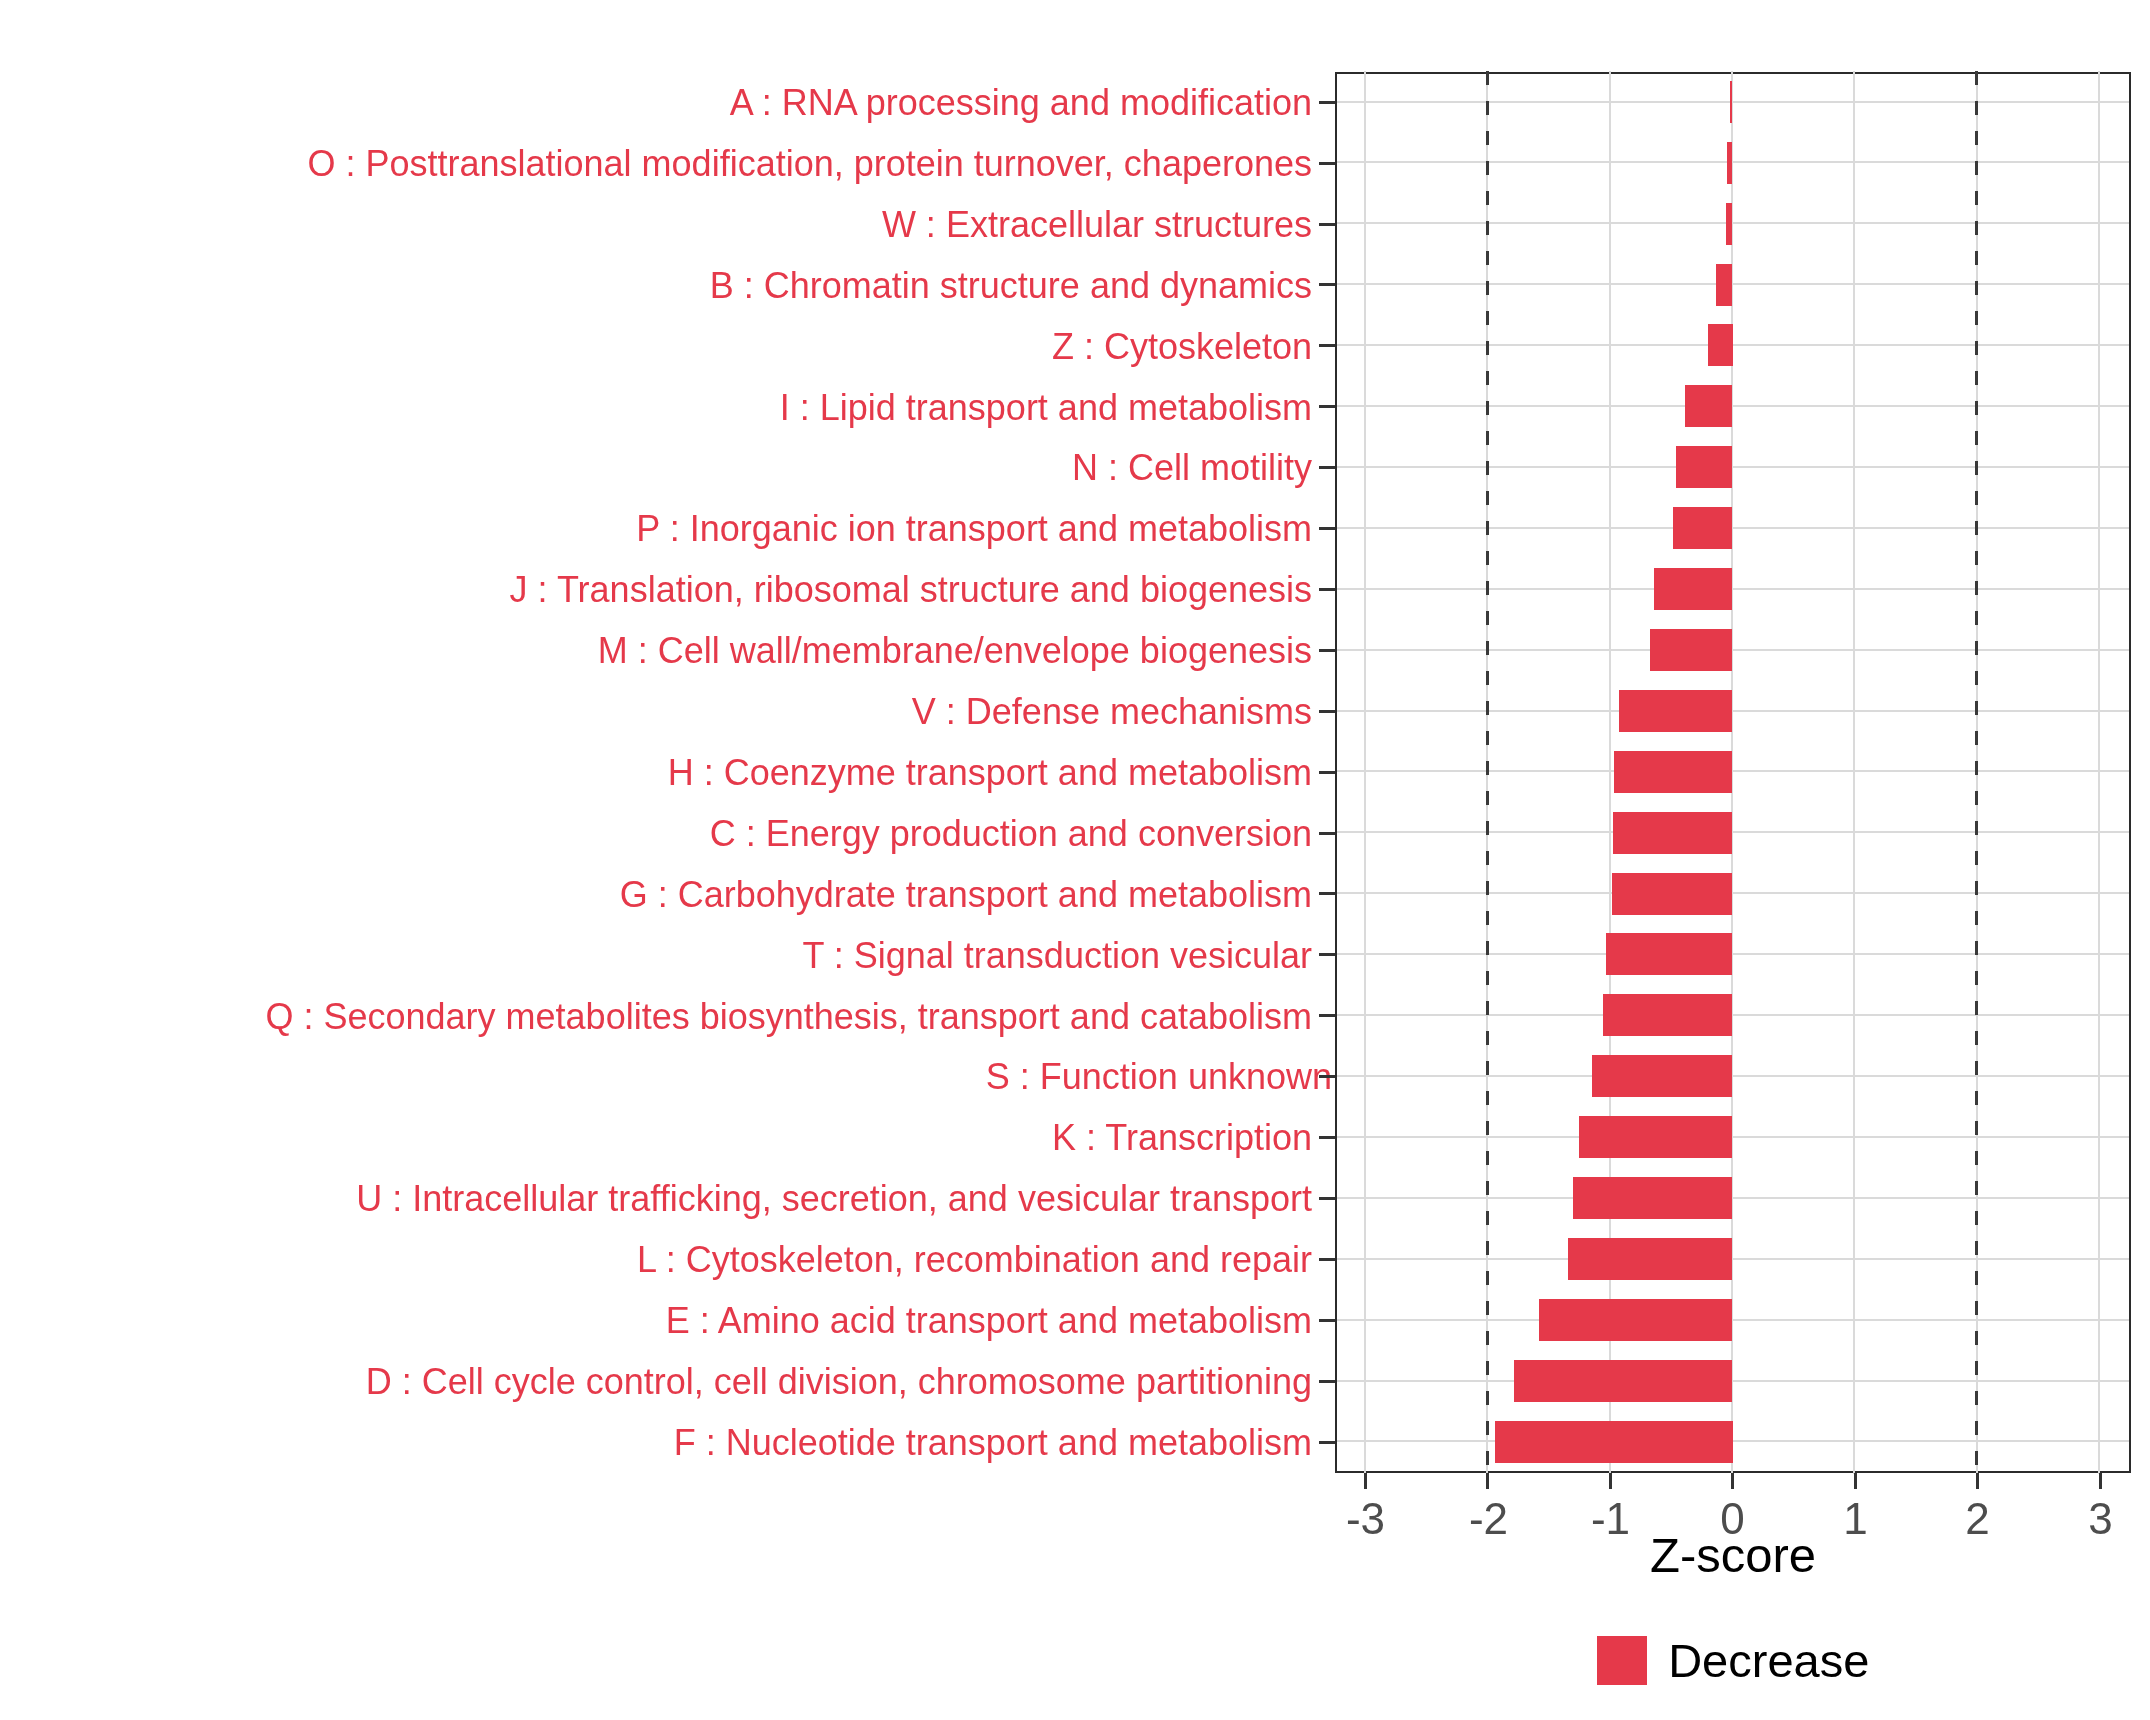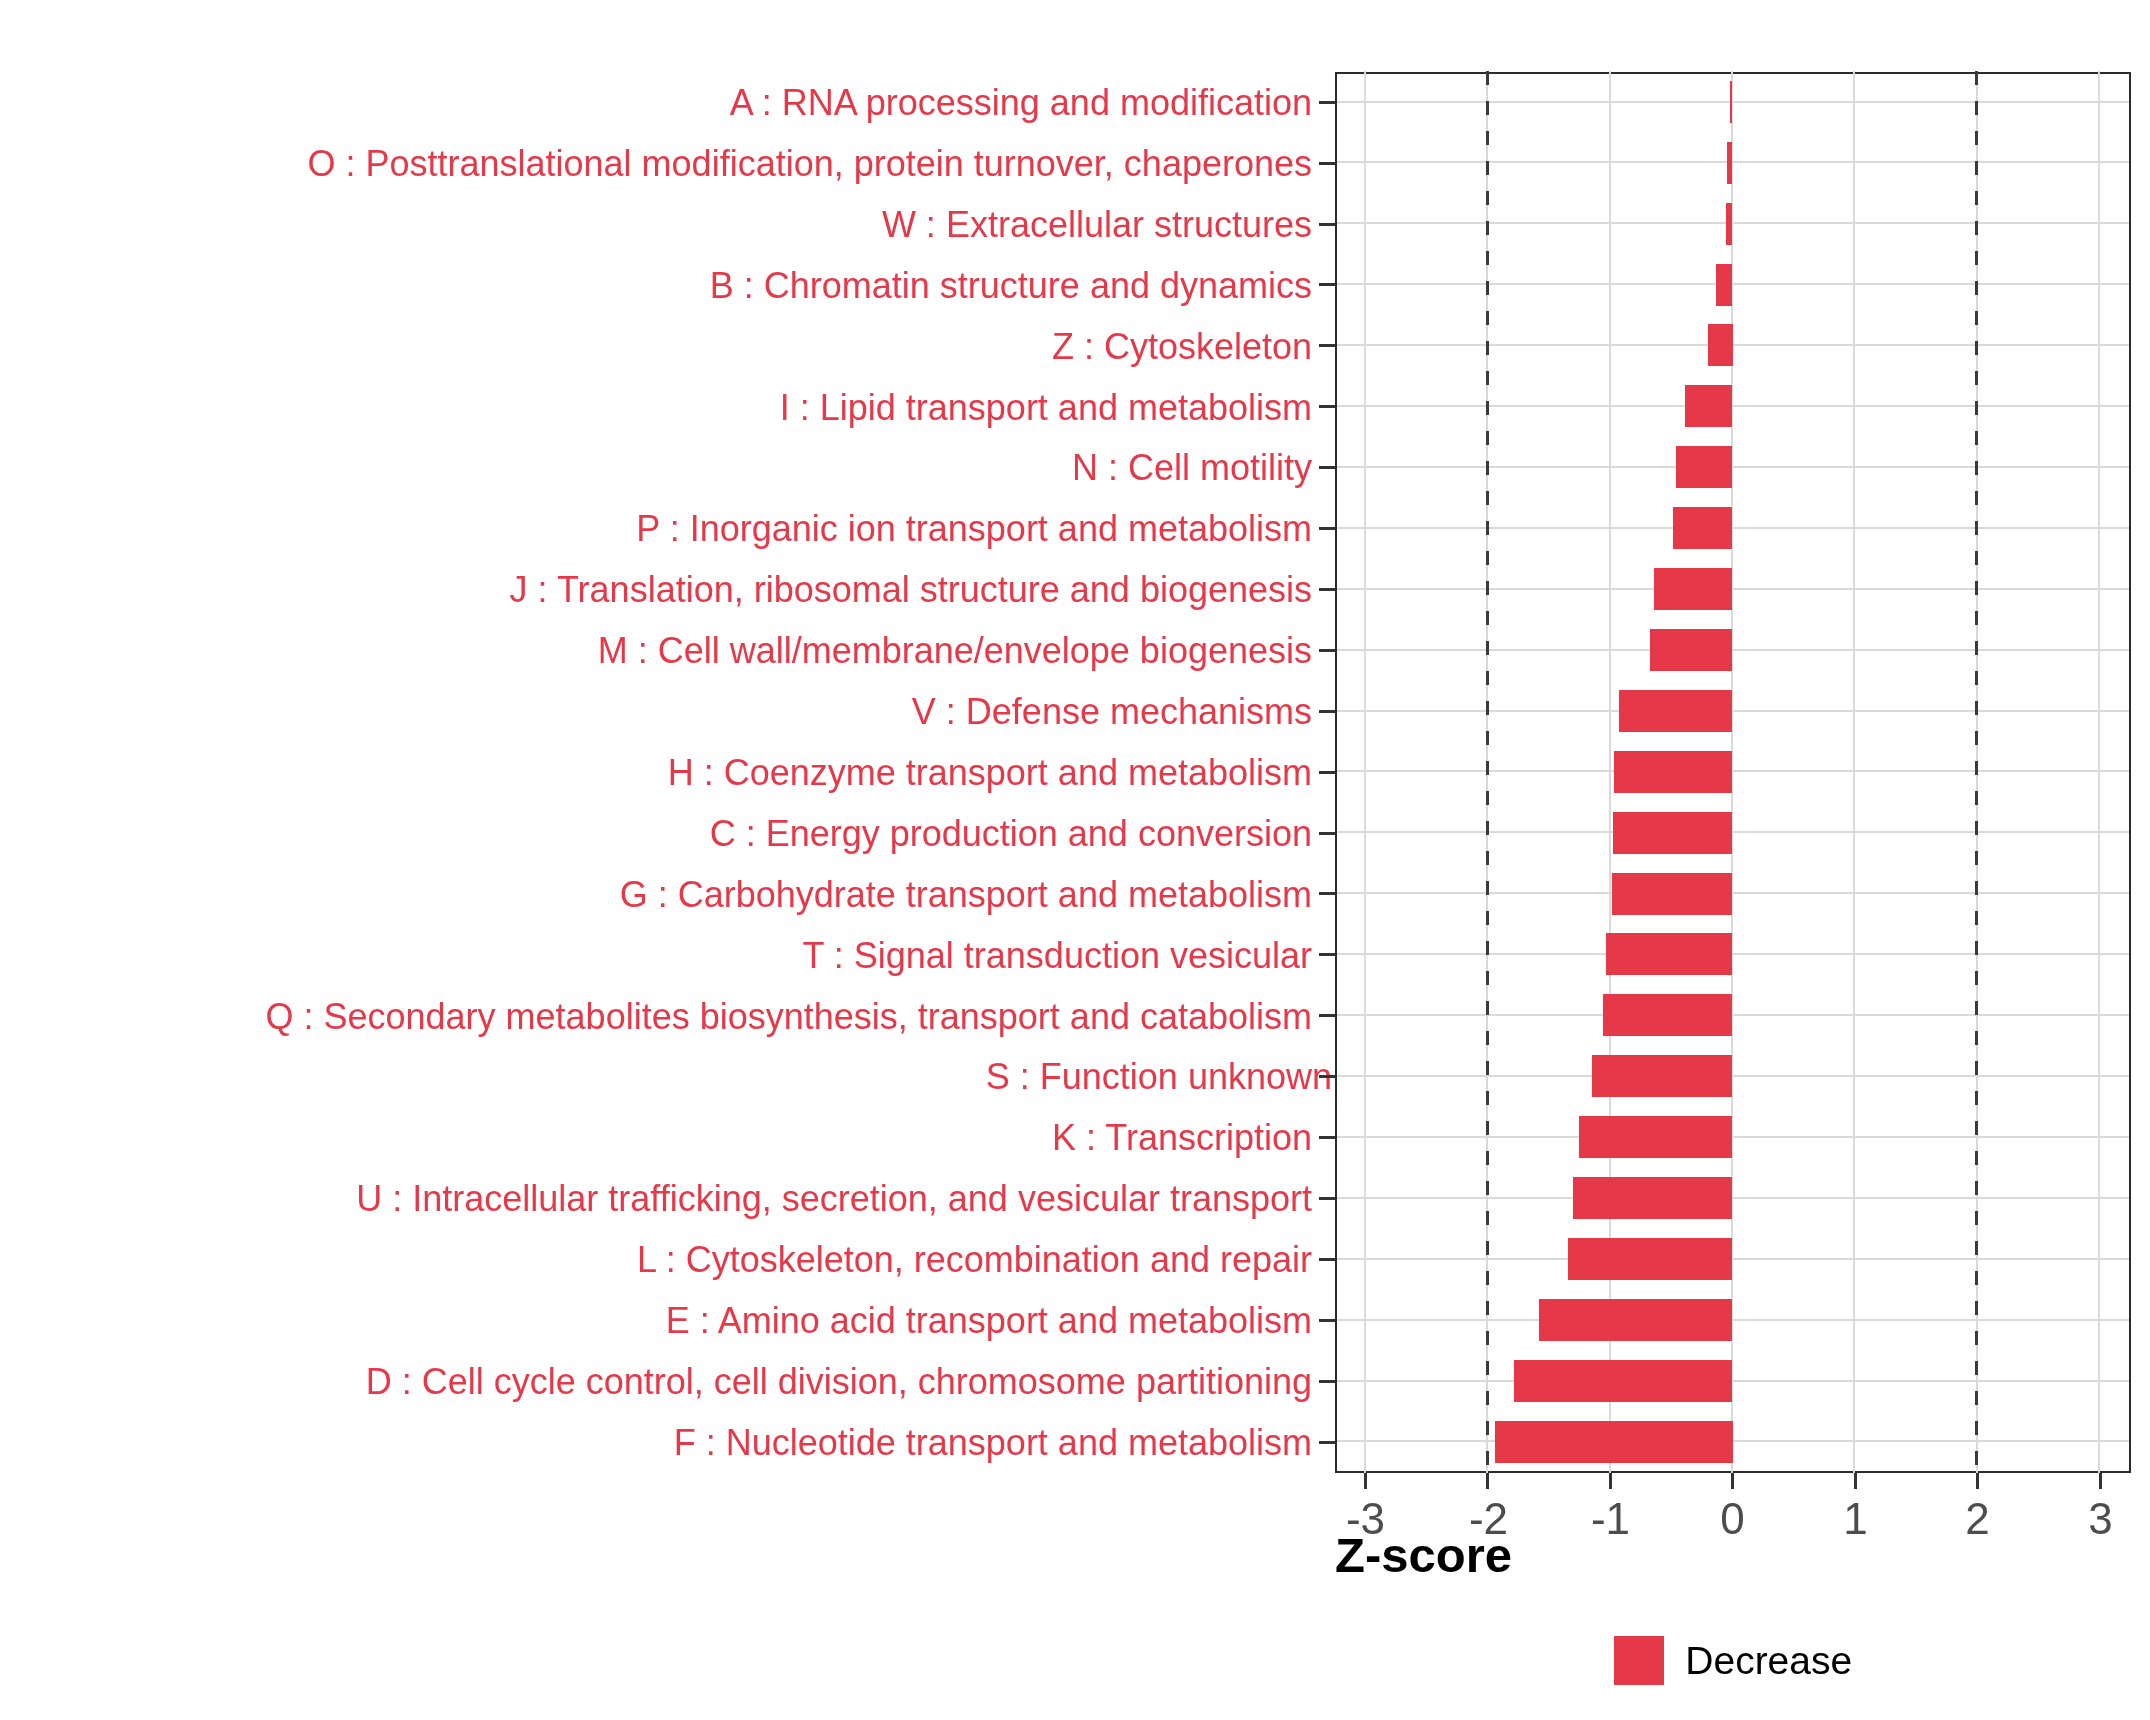--- a/index.html
+++ b/index.html
@@ -27,28 +27,28 @@
   }
   .bar{position:absolute;background:var(--bar);}
   
   .y-tick{position:absolute;height:2.9px;background:var(--tick);}
   .x-tick{position:absolute;width:2.9px;background:var(--tick);}
   .x-tick-label{
     position:absolute;width:115px;text-align:center;
     font-size:44px;color:var(--axis-text);line-height:1;
   }
   #x-axis-title{
-    position:absolute;
-    font-size:49px;font-weight:bold;color:var(--title);line-height:1;
+    position:absolute;text-align:center;
+    font-size:49px;font-weight:normal;color:var(--title);line-height:1;
   }
   #legend{
     position:absolute;display:flex;align-items:center;justify-content:center;gap:21.5px;
   }
   #legend-swatch{width:50px;height:49px;background:var(--bar);display:inline-block;}
-  #legend-label{font-size:39px;color:#000;line-height:1;}
+  #legend-label{font-size:47px;color:#000;line-height:1;}
 </style>
 </head>
 <body style="--bar: #E5394A; --cat-text: #E5394A; --grid: #DADADA; --axis-text: #4D4D4D; --ref: #3A3A3A; --border: #2B2B2B; --title: #000000;">
 
 <div id="chart-root">
   <div id="y-labels" style="left: 0px; top: 72px; width: 1312px; height: 1401px; position: absolute;">
       <div class="cat-label" style="top: 0px; height: 61px;">A : RNA processing and modification</div>
       <div class="cat-label" style="top: 61px; height: 61px;">O : Posttranslational modification, protein turnover, chaperones</div>
       <div class="cat-label" style="top: 122px; height: 61px;">W : Extracellular structures</div>
       <div class="cat-label" style="top: 183px; height: 61px;">B : Chromatin structure and dynamics</div>

